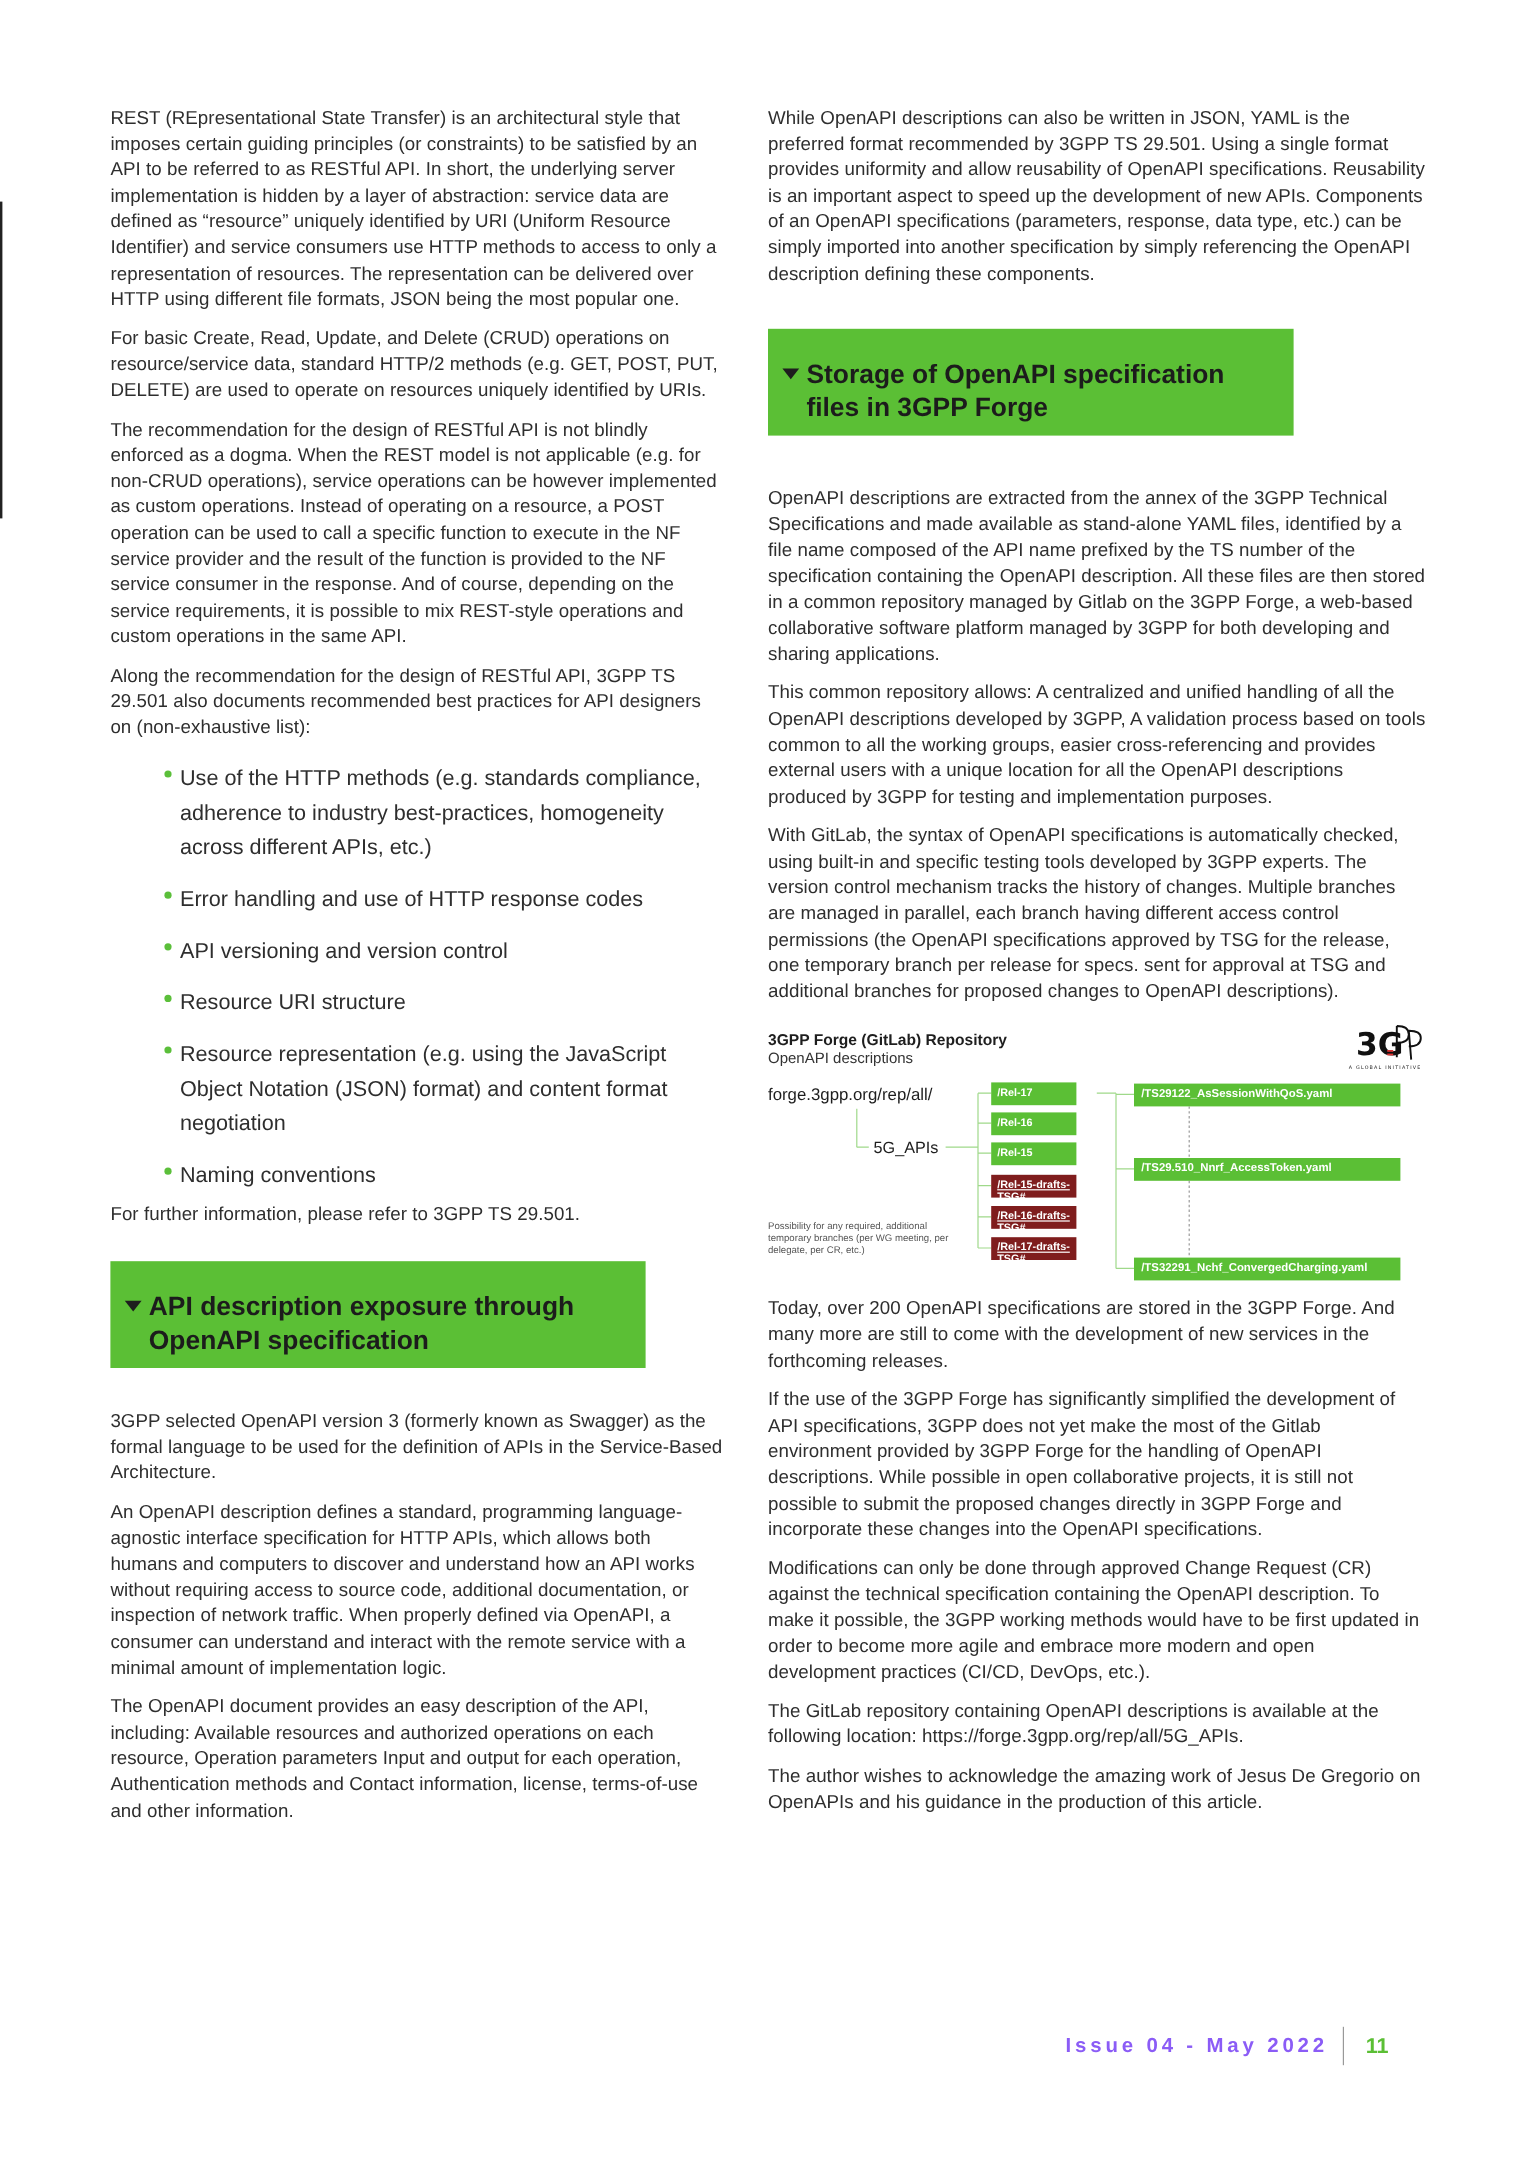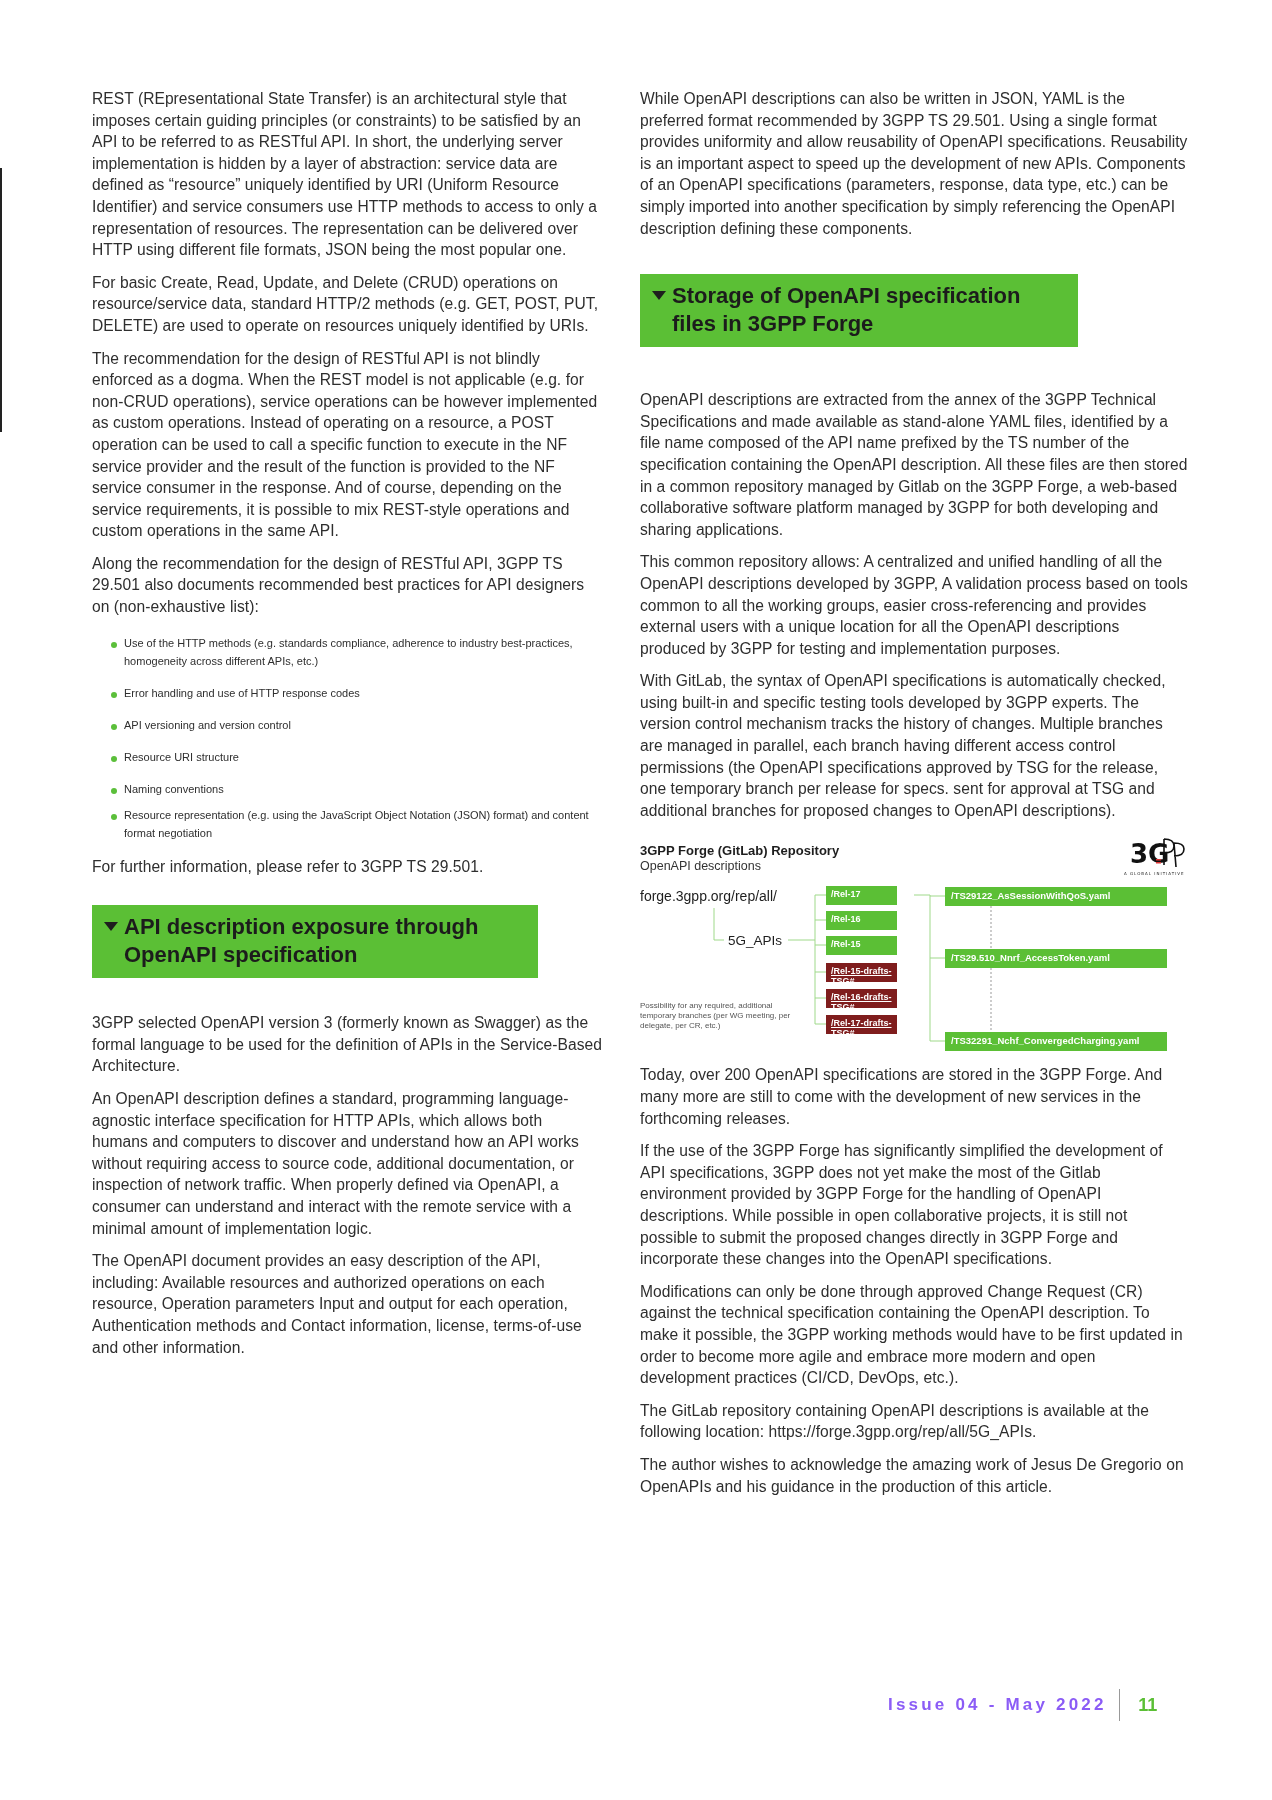--- a/index.html
+++ b/index.html
@@ -4,23 +4,23 @@
 <style>
   * { box-sizing: border-box; margin: 0; padding: 0; }
   html, body { width: 1272px; height: 1800px; background: #ffffff; }
   body { position: relative; font-family: "Liberation Sans", "DejaVu Sans", sans-serif; color: #2b2b2b; overflow: hidden; }
   .edge-line { position: absolute; left: 0; top: 168px; width: 2px; height: 264px; background: #222; }
   .col { position: absolute; top: 88px; }
   .col-left { left: 92px; width: 510px; }
   .col-right { left: 640px; width: 548px; }
   p.body { font-size: 15.6px; line-height: 21.6px; margin-bottom: 11px; color: #2e2e2e; letter-spacing: 0.05px; }
   ul.bullets { list-style: none; margin: 16px 0 0 32px; }
-  ul.bullets li { position: relative; padding-left: 0; font-size: 11px; line-height: 18px; margin-bottom: 14px; color: #2e2e2e; }
+  ul.bullets li { position: relative; padding-left: 0; font-size: 18px; line-height: 29px; margin-bottom: 14px; color: #2e2e2e; margin-left: 26px; }
   ul.bullets li .dot { position: absolute; left: -13px; top: 8px; width: 6px; height: 6px; border-radius: 50%; background: #5bbf3a; }
-  .section-box { background: #5bbf35; padding: 8px 14px 9px 12px; margin: 28px 0 34px 0; }
+  .section-box { background: #5bbf35; padding: 24px 14px 9px 12px; margin: 28px 0 34px 0; }
   .section-box .title-wrap { display: flex; align-items: flex-start; }
   .section-box .tri { width: 0; height: 0; border-left: 7px solid transparent; border-right: 7px solid transparent; border-top: 9px solid #1e1e1e; margin-top: 9px; margin-right: 6px; flex-shrink: 0; }
   .section-box h2 { font-size: 22px; line-height: 28px; font-weight: 700; color: #1c1c1c; }
   .box-left { width: 446px; }
   .box-right { width: 438px; margin-top: 35px; margin-bottom: 42px; }
 
   
   .diagram { position: relative; width: 550px; height: 215px; margin: 12px 0 16px 0; }
   .diagram .dtitle { position: absolute; left: 0; top: 10px; font-size: 13px; font-weight: 700; color: #1e1e1e; }
   .diagram .dsub { position: absolute; left: 0; top: 26px; font-size: 12.5px; color: #333; }
@@ -48,22 +48,22 @@
   <p class="body">REST (REpresentational State Transfer) is an architectural style that imposes certain guiding principles (or constraints) to be satisfied by an API to be referred to as RESTful API. In short, the underlying server implementation is hidden by a layer of abstraction: service data are defined as “resource” uniquely identified by URI (Uniform Resource Identifier) and service consumers use HTTP methods to access to only a representation of resources. The representation can be delivered over HTTP using different file formats, JSON being the most popular one.</p>
   <p class="body">For basic Create, Read, Update, and Delete (CRUD) operations on resource/service data, standard HTTP/2 methods (e.g. GET, POST, PUT, DELETE) are used to operate on resources uniquely identified by URIs.</p>
   <p class="body">The recommendation for the design of RESTful API is not blindly enforced as a dogma. When the REST model is not applicable (e.g. for non-CRUD operations), service operations can be however implemented as custom operations. Instead of operating on a resource, a POST operation can be used to call a specific function to execute in the NF service provider and the result of the function is provided to the NF service consumer in the response. And of course, depending on the service requirements, it is possible to mix REST-style operations and custom operations in the same API.</p>
   <p class="body">Along the recommendation for the design of RESTful API, 3GPP TS 29.501 also documents recommended best practices for API designers on (non-exhaustive list):</p>
 
   <ul class="bullets">
     <li><span class="dot"></span><span>Use of the HTTP methods (e.g. standards compliance, adherence to industry best-practices, homogeneity across different APIs, etc.)</span></li>
     <li><span class="dot"></span><span>Error handling and use of HTTP response codes</span></li>
     <li><span class="dot"></span><span>API versioning and version control</span></li>
     <li><span class="dot"></span><span>Resource URI structure</span></li>
+    <li><span class="dot"></span><span>Resource representation (e.g. using the JavaScript Object Notation (JSON) format) and content format negotiation</span></li>
     <li style="margin-bottom:8px"><span class="dot"></span><span>Naming conventions</span></li>
-    <li><span class="dot"></span><span>Resource representation (e.g. using the JavaScript Object Notation (JSON) format) and content format negotiation</span></li>
   </ul>
 
   <p class="body">For further information, please refer to 3GPP TS 29.501.</p>
 
   <div class="section-box box-left">
     <div class="title-wrap">
       <span class="tri"></span>
       <h2>API description exposure through OpenAPI specification</h2>
     </div>
   </div>

